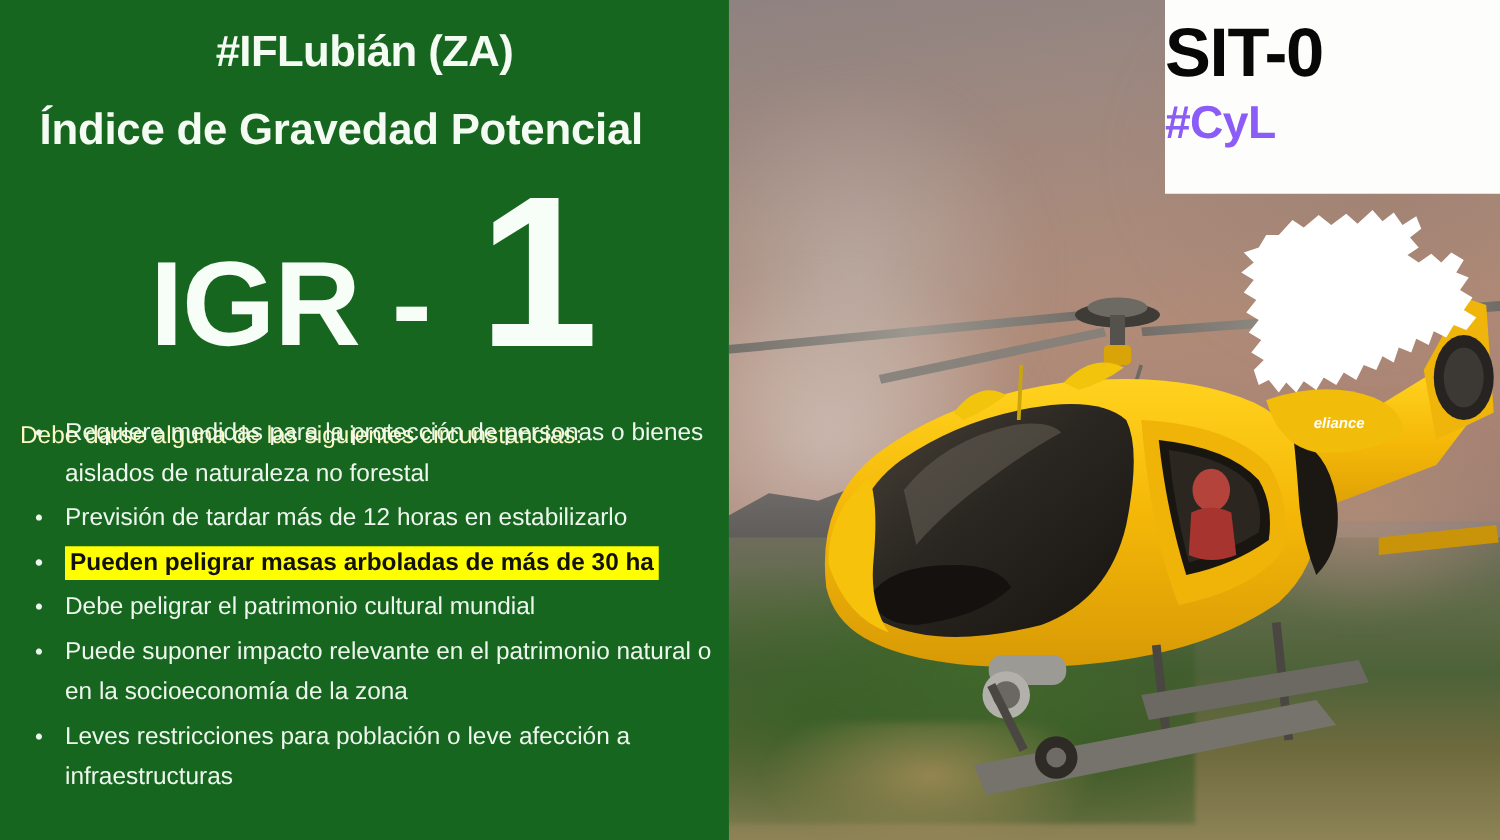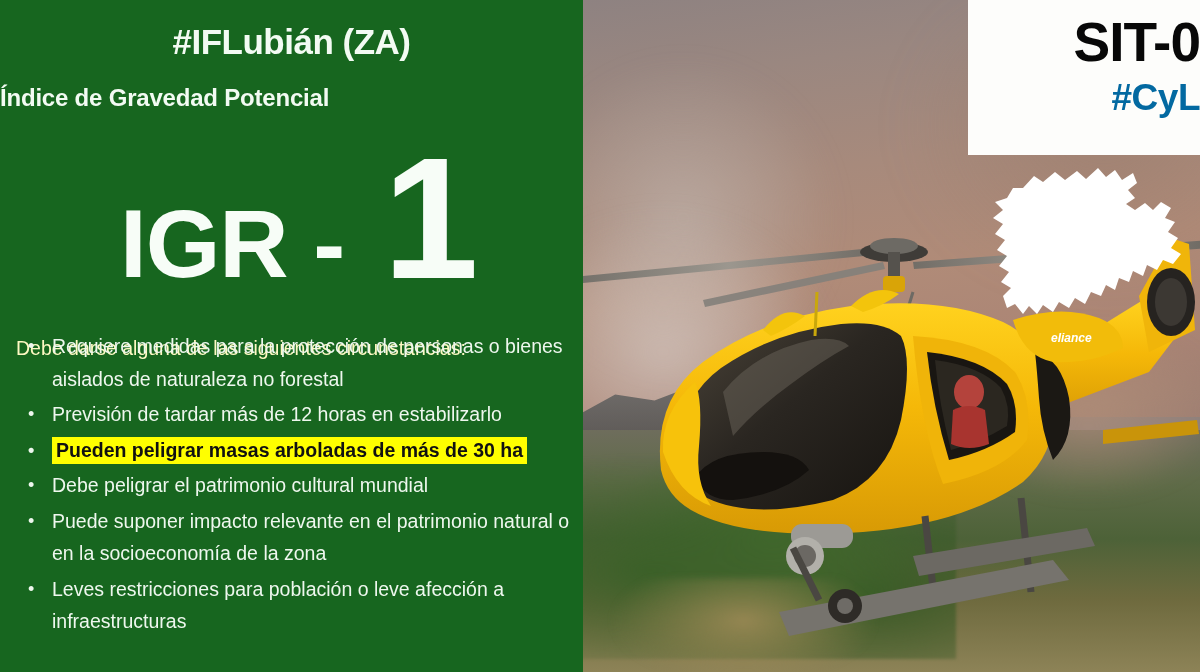--- a/index.html
+++ b/index.html
@@ -13,22 +13,22 @@
   
   .green-panel{
     position:absolute;left:0;top:0;width:583px;height:672px;
     background:#17661f;z-index:5;
   }
   .hdr1{
     position:absolute;left:0;top:22px;width:583px;text-align:center;
     color:#f3fbf3;font-weight:bold;font-size:35px;letter-spacing:-0.5px;
   }
   .hdr2{
-    position:absolute;left:0;top:84px;width:546px;
-    color:#f3fbf3;font-weight:bold;font-size:24px;letter-spacing:-0.2px;
+    position:absolute;left:0;top:84px;width:546px;text-align:center;
+    color:#f3fbf3;font-weight:bold;font-size:35px;letter-spacing:-0.2px;
   }
   .igr-wrap{
     position:absolute;left:0;top:128px;width:610px;height:160px;
   }
   .igr-text{
     position:absolute;left:120px;bottom:-4px;
     color:#f7fdf7;font-weight:bold;font-size:96px;line-height:96px;
     letter-spacing:-1px;
   }
   .igr-num{
@@ -116,27 +116,27 @@
     background:radial-gradient(ellipse at 50% 50%, rgba(176,142,120,0.8), rgba(176,142,120,0) 70%);
     filter:blur(10px);
   }
 
   
   .heli{position:absolute;left:0;top:0;width:617px;height:496px;}
   .heli svg{position:absolute;left:0;top:0;}
 
   
   .sitbox{
-    position:absolute;right:0;top:0;width:232px;height:155px;
+    position:absolute;right:0;top:0;width:268px;height:155px;
     background:#fdfdfb;z-index:8;
-    display:flex;flex-direction:column;align-items:flex-end;justify-content:flex-start;
+    display:flex;flex-direction:column;align-items:flex-start;justify-content:flex-start;
     padding-top:12px;
   }
   .sit-main{font-size:55px;font-weight:bold;color:#080808;letter-spacing:-1px;line-height:60px;}
-  .sit-sub{font-size:37px;font-weight:bold;color:#0369a1;letter-spacing:-0.5px;line-height:52px;}
+  .sit-sub{font-size:37px;font-weight:bold;color:#8b5cf6;letter-spacing:-0.5px;line-height:52px;}
 
   
   .map{position:absolute;right:10px;top:158px;width:205px;height:180px;z-index:7;}
 </style>
 </head>
 <body>
 
 <div class="poster">
 
   <div class="photo">

